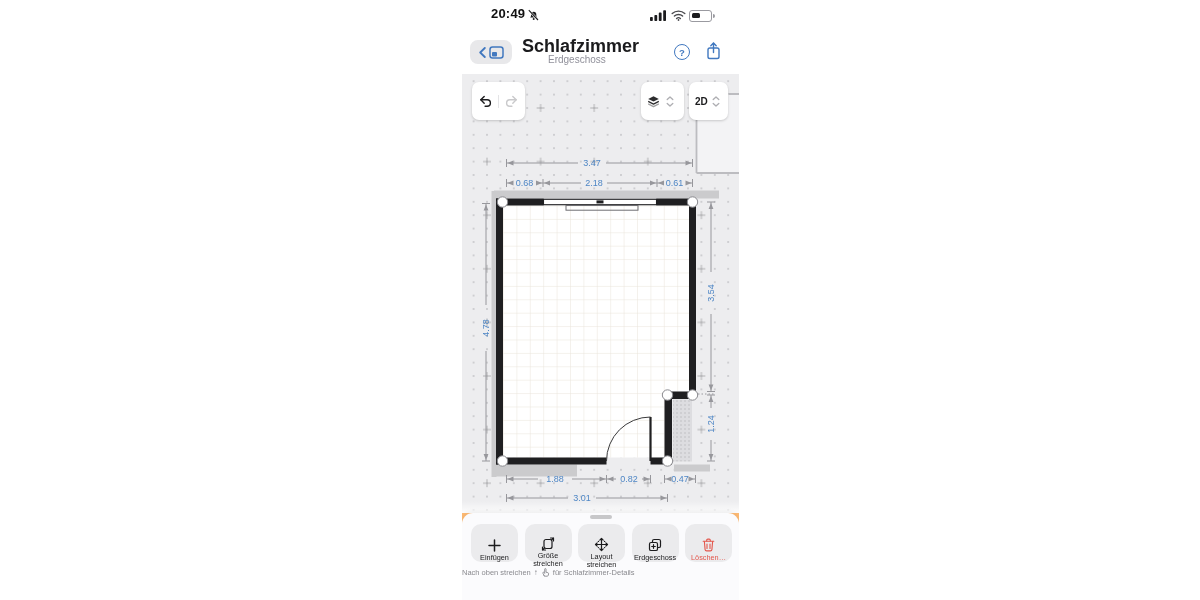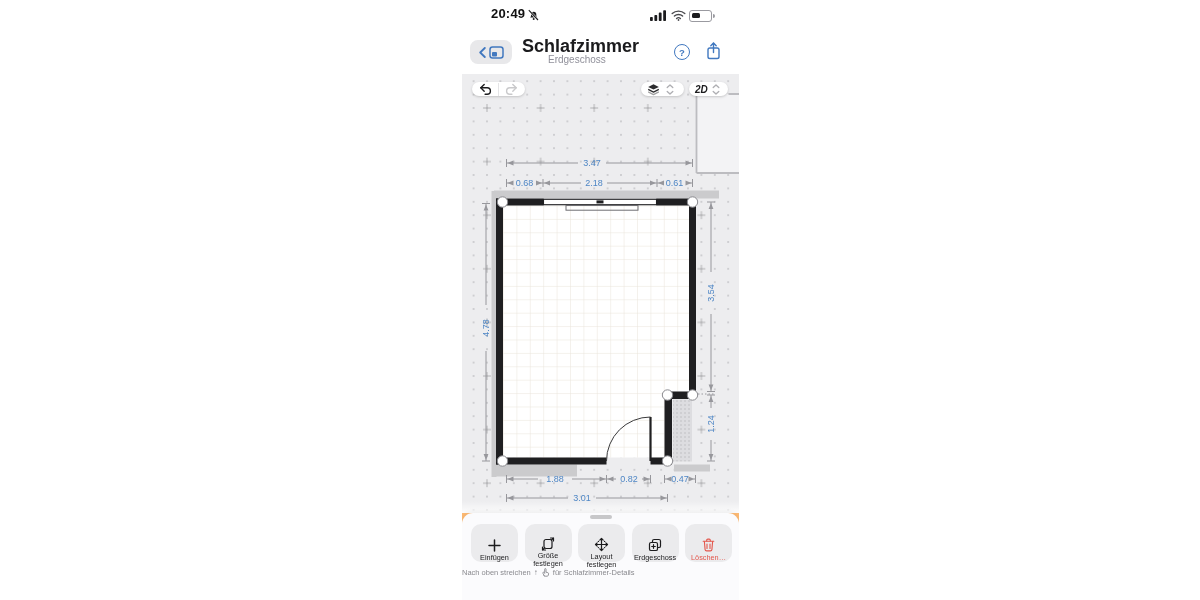--- a/index.html
+++ b/index.html
@@ -24,22 +24,22 @@
   .title-wrap{position:absolute;left:60px;top:5px;}
   .title{font-size:18px;font-weight:700;color:#1b1b1d;line-height:15px;}
   .subtitle{font-size:10px;color:#90909a;line-height:11px;margin-left:26px;}
   .help-btn{position:absolute;left:212px;top:10px;width:14px;height:14px;border:1.4px solid #4178bf;border-radius:50%;
             color:#4178bf;font-size:9.5px;font-weight:700;display:flex;align-items:center;justify-content:center;}
   .share-btn{position:absolute;left:242px;top:6px;width:18px;height:22px;display:flex;align-items:center;justify-content:center;}
 
   
   .canvas{position:absolute;left:0;top:74px;width:277px;height:439px;background:#ededef;}
   .plan-svg{position:absolute;left:0;top:0;}
-  .pill{position:absolute;top:8px;height:14px;background:#fff;border-radius:7px;
-        box-shadow:0 1px 2.5px rgba(0,0,0,.18);display:flex;align-items:center;box-sizing:border-box;font-style:italic;}
+  .pill{position:absolute;top:8px;height:38px;background:#fff;border-radius:7px;
+        box-shadow:0 1px 2.5px rgba(0,0,0,.18);display:flex;align-items:center;box-sizing:border-box;}
   .undo-pill{left:10px;width:53px;justify-content:space-between;padding:0 7px;}
   .pill .vdiv{width:1px;height:13px;background:#e4e4e6;}
   .layers-pill{left:179px;width:43px;padding:0 6px;gap:6px;}
   .view-pill{left:227px;width:39px;padding:0 6px;gap:4px;font-size:10px;font-weight:600;color:#1c1c1e;}
   .fade{position:absolute;left:0;right:0;bottom:0;height:12px;
         background:linear-gradient(rgba(255,255,255,0),rgba(255,255,255,.85));pointer-events:none;}
 
   
   .sheet{position:absolute;left:0;top:513px;width:277px;height:87px;background:#fbfbfd;
          border-radius:11px 11px 0 0;box-shadow:0 -1px 5px rgba(0,0,0,.07);}
@@ -302,35 +302,35 @@
       </div>
 
       <div class="tool-btn">
         <span class="ticon">
           <svg width="14" height="14" viewBox="0 0 14 14" fill="none" stroke="#1c1c1e" stroke-width="1.2" stroke-linecap="round" stroke-linejoin="round">
             <rect x="3" y="2.5" width="8" height="9" rx="2"></rect>
             <path d="M9.5 1h3v3M12.5 1 10.3 3.2"></path>
             <path d="M4.5 13h-3v-3M1.5 13l2.2-2.2"></path>
           </svg>
         </span>
-        <span class="tlabel">Größe festlegen</span>
+        <span class="tlabel">Größe streichen</span>
       </div>
 
       <div class="tool-btn">
         <span class="ticon">
           <svg width="15" height="15" viewBox="0 0 15 15" fill="none" stroke="#1c1c1e" stroke-width="1.2" stroke-linecap="round" stroke-linejoin="round">
             <path d="M7.5 1.5V13.5M1.5 7.5H13.5"></path>
             <path d="M5.8 3.2 7.5 1.5 9.2 3.2M5.8 11.8 7.5 13.5 9.2 11.8M3.2 5.8 1.5 7.5 3.2 9.2M11.8 5.8 13.5 7.5 11.8 9.2"></path>
             <circle cx="4.4" cy="4.4" r="0.7" fill="#1c1c1e" stroke="none"></circle>
             <circle cx="10.6" cy="4.4" r="0.7" fill="#1c1c1e" stroke="none"></circle>
             <circle cx="4.4" cy="10.6" r="0.7" fill="#1c1c1e" stroke="none"></circle>
             <circle cx="10.6" cy="10.6" r="0.7" fill="#1c1c1e" stroke="none"></circle>
           </svg>
         </span>
-        <span class="tlabel">Layout festlegen</span>
+        <span class="tlabel">Layout streichen</span>
       </div>
 
       <div class="tool-btn">
         <span class="ticon">
           <svg width="14" height="14" viewBox="0 0 14 14" fill="none" stroke="#1c1c1e" stroke-width="1.2" stroke-linejoin="round">
             <rect x="4.5" y="1.5" width="8" height="8" rx="1.6"></rect>
             <rect x="1.5" y="4.5" width="8" height="8" rx="1.6" fill="#ebebed"></rect>
             <path d="M3.7 8.5h3.6M5.5 6.7v3.6" stroke-linecap="round"></path>
           </svg>
         </span>

